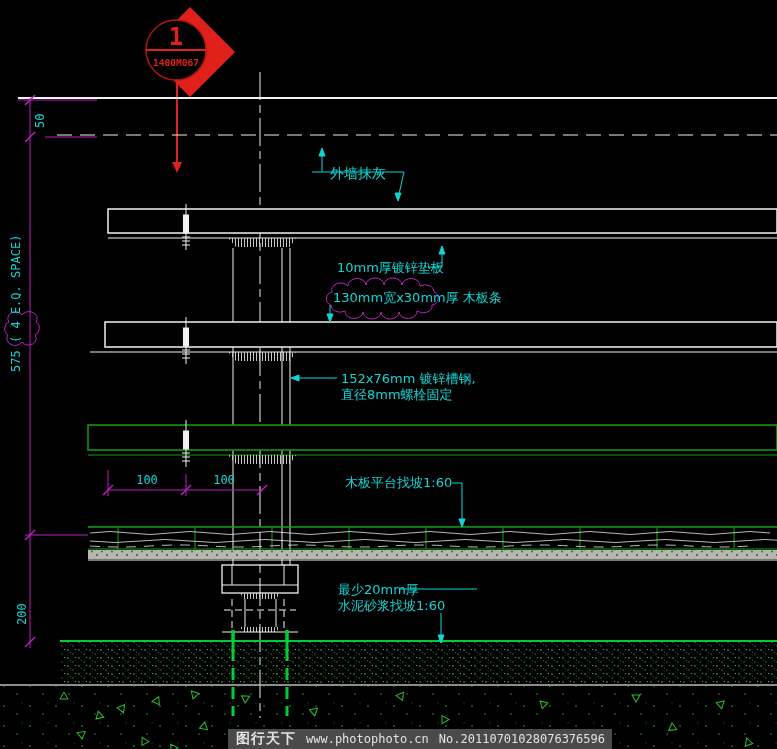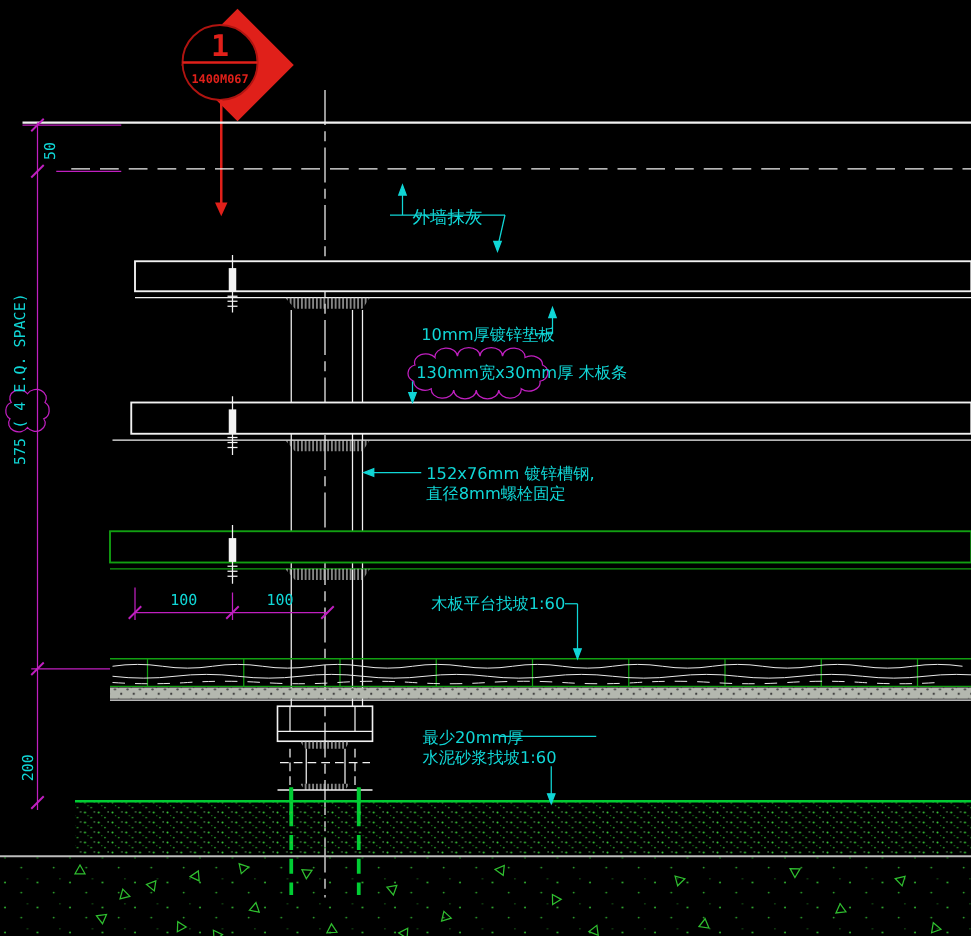--- a/index.html
+++ b/index.html
@@ -241,14 +241,19 @@
     <text x="337" y="272" font-size="13" class="cn">10mm厚镀锌垫板</text>
     <text x="333" y="302" font-size="13" class="cn">130mm宽x30mm厚 木板条</text>
     <text x="341" y="383" font-size="13" class="cn">152x76mm 镀锌槽钢,</text>
     <text x="341" y="399" font-size="13" class="cn">直径8mm螺栓固定</text>
     <text x="345" y="487" font-size="13" class="cn">木板平台找坡1:60</text>
     <text x="338" y="594" font-size="13" class="cn">最少20mm厚</text>
     <text x="338" y="610" font-size="13" class="cn">水泥砂浆找坡1:60</text>
   </g>
 </svg>
 
-
+<div id="watermark">
+  <span class="site">图行天下</span>
+  <span class="url">www.photophoto.cn</span>
+  <span class="serial">No.20110701028076376596</span>
 </div>
 
+</div>
+
 </body></html>

